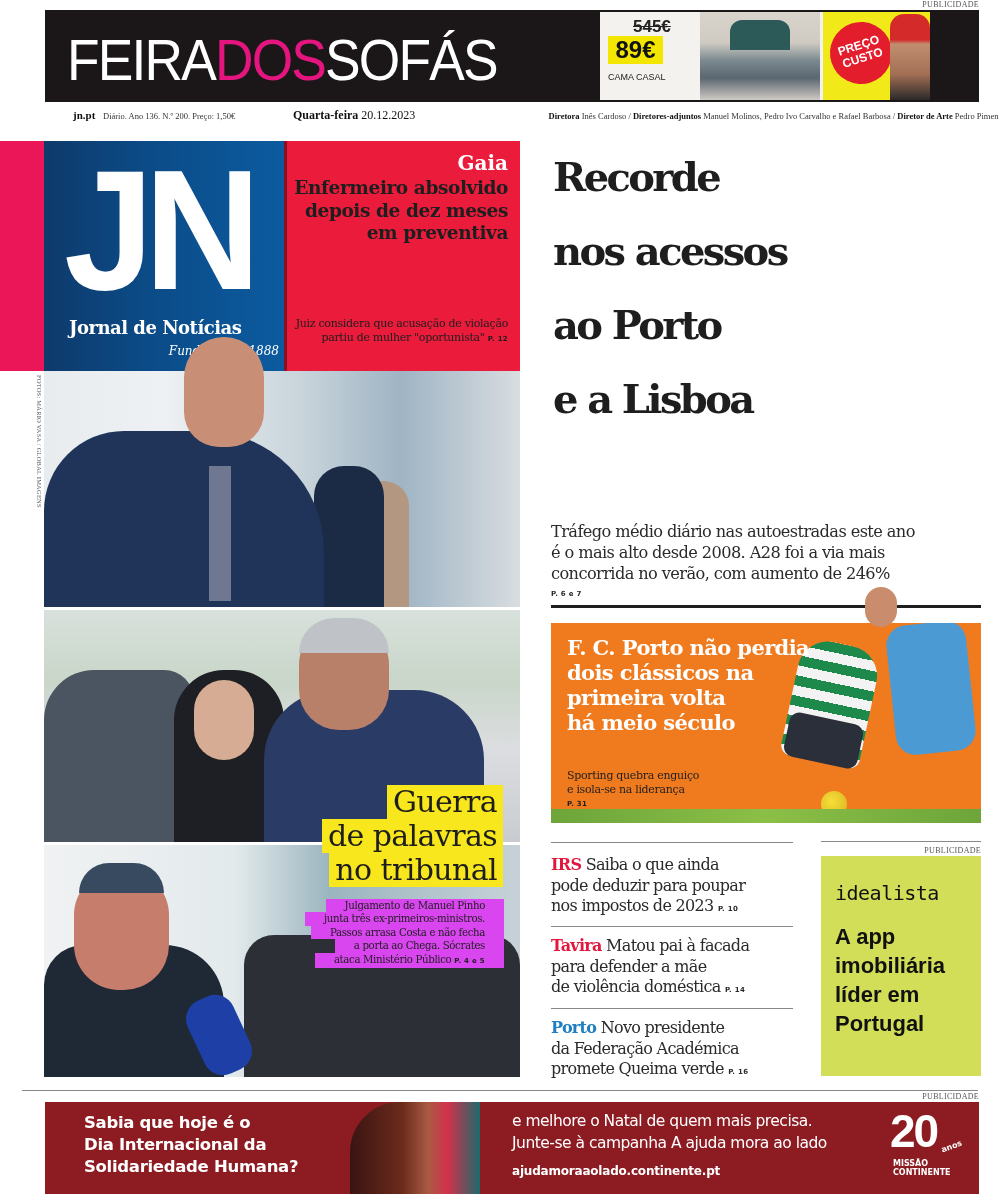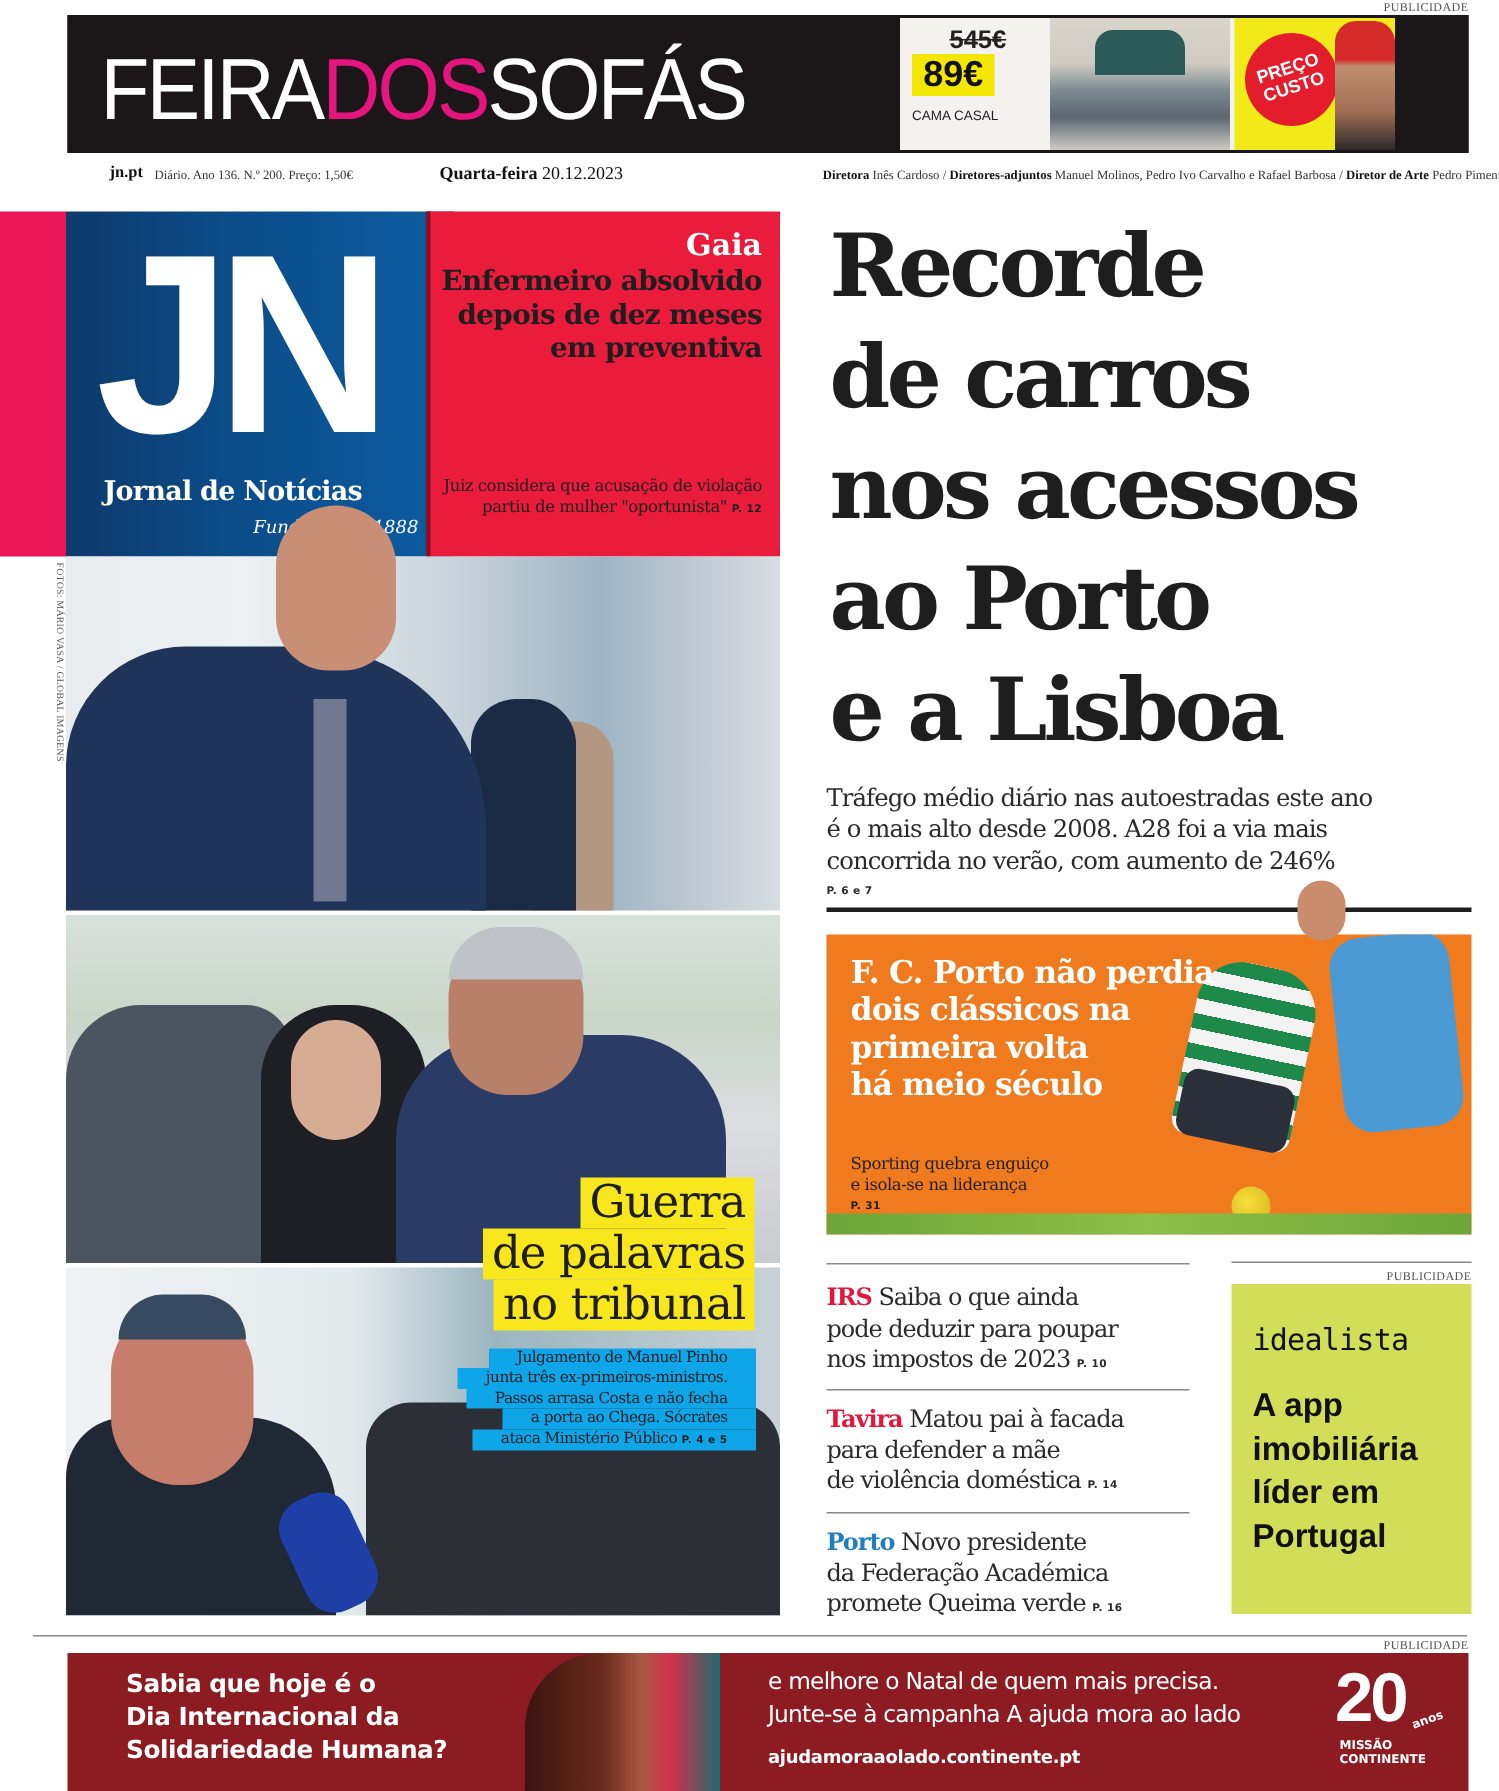--- a/index.html
+++ b/index.html
@@ -65,24 +65,24 @@
   #photo3 .hair { position:absolute; left:35px; top:18px; width:85px; height:30px; background:#384a60; border-radius:40px 40px 0 0; }
   #photo3 .mic { position:absolute; left:150px; top:150px; width:50px; height:80px; background:#1d3fa6; border-radius:20px; transform:rotate(-25deg); }
   #photo3 .crowd { position:absolute; left:200px; top:90px; width:276px; height:142px; background:#2c2f35; border-radius:30px 30px 0 0; }
 
   #credit { left: 34px; top: 375px; width: 10px; height: 160px; }
   #credit span { display:block; transform: rotate(90deg); transform-origin: left top; position:absolute; left: 9px; top: 0; white-space: nowrap; font-family: "Liberation Serif", serif; font-size: 6.5px; color: #555; letter-spacing: .2px; }
 
   #guerra { left: 283px; top: 785px; width: 220px; }
   #guerra .line { display: block; float: right; clear: right; background: #f8e71c; font-family: "DejaVu Serif", serif; font-size: 30px; line-height: 34px; color: #1e1e1e; padding: 0 6px 0 6px; letter-spacing: -0.6px; }
   #guerra-sub { left: 286px; top: 899px; width: 218px; }
-  #guerra-sub .sline { display: block; float: right; clear: right; background: #0ea5e9; font-family: "DejaVu Serif", serif; font-size: 10.2px; line-height: 13.4px; color: #1e1e1e; padding: 0 19px; letter-spacing: -0.35px; white-space: nowrap; margin-left: 40px; }
-
-  
-  #main-head { left: 553px; top: 140px; width: 440px; font-family: "DejaVu Serif", serif; font-weight: 700; font-size: 58px; line-height: 74px; color: #1e1e1e; letter-spacing: -2.6px; }
+  #guerra-sub .sline { display: block; float: right; clear: right; background: #d946ef; font-family: "DejaVu Serif", serif; font-size: 10.2px; line-height: 13.4px; color: #1e1e1e; padding: 0 19px; letter-spacing: -0.35px; white-space: nowrap; margin-left: 40px; }
+
+  
+  #main-head { left: 553px; top: 140px; width: 440px; font-family: "DejaVu Serif", serif; font-weight: 700; font-size: 40px; line-height: 74px; color: #1e1e1e; letter-spacing: -2.6px; }
   #main-head span { display:block; white-space: nowrap; }
   #main-sub { left: 551px; top: 521px; width: 440px; font-family: "DejaVu Serif", serif; font-size: 16.2px; line-height: 21px; color: #2a2a2a; letter-spacing: -0.6px; }
   #main-sub span { display:block; white-space: nowrap; }
   #main-rule { left: 551px; top: 605px; width: 430px; height: 3px; background: #1e1e1e; }
 
   #sport { left: 551px; top: 623px; width: 430px; height: 200px; background: #f07b1f; overflow: hidden; }
   #sport .grass { position:absolute; left:0; bottom:0; width:100%; height:14px; background: linear-gradient(90deg,#6da53a,#8cbf47,#6da53a); }
   #sport .head { position:absolute; left:16px; top:12px; font-family: "DejaVu Serif", serif; font-weight: 700; font-size: 21px; line-height: 25px; color: #fff; letter-spacing: -0.6px; }
   #sport .head span { display:block; white-space: nowrap; }
   #sport .sub { position:absolute; left:16px; top:146px; font-family: "DejaVu Serif", serif; font-size: 11px; line-height: 14px; color: #1e1e1e; letter-spacing: -0.3px; }
@@ -193,21 +193,20 @@
 <div id="guerra-sub" class="abs">
   <span class="sline">Julgamento de Manuel Pinho</span>
   <span class="sline">junta três ex-primeiros-ministros.</span>
   <span class="sline">Passos arrasa Costa e não fecha</span>
   <span class="sline">a porta ao Chega. Sócrates</span>
   <span class="sline"><span>ataca Ministério Público</span> <span class="pref">P. 4 e 5</span></span>
 </div>
 
 <div id="main-head" class="abs">
   <span>Recorde</span>
-  <span>de carros</span>
   <span>nos acessos</span>
   <span>ao Porto</span>
   <span>e a Lisboa</span>
 </div>
 <div id="main-sub" class="abs">
   <span>Tráfego médio diário nas autoestradas este ano</span>
   <span>é o mais alto desde 2008. A28 foi a via mais</span>
   <span>
       <span>concorrida no verão, com aumento de 246%</span>
       <span class="pref">P. 6 e 7</span>

